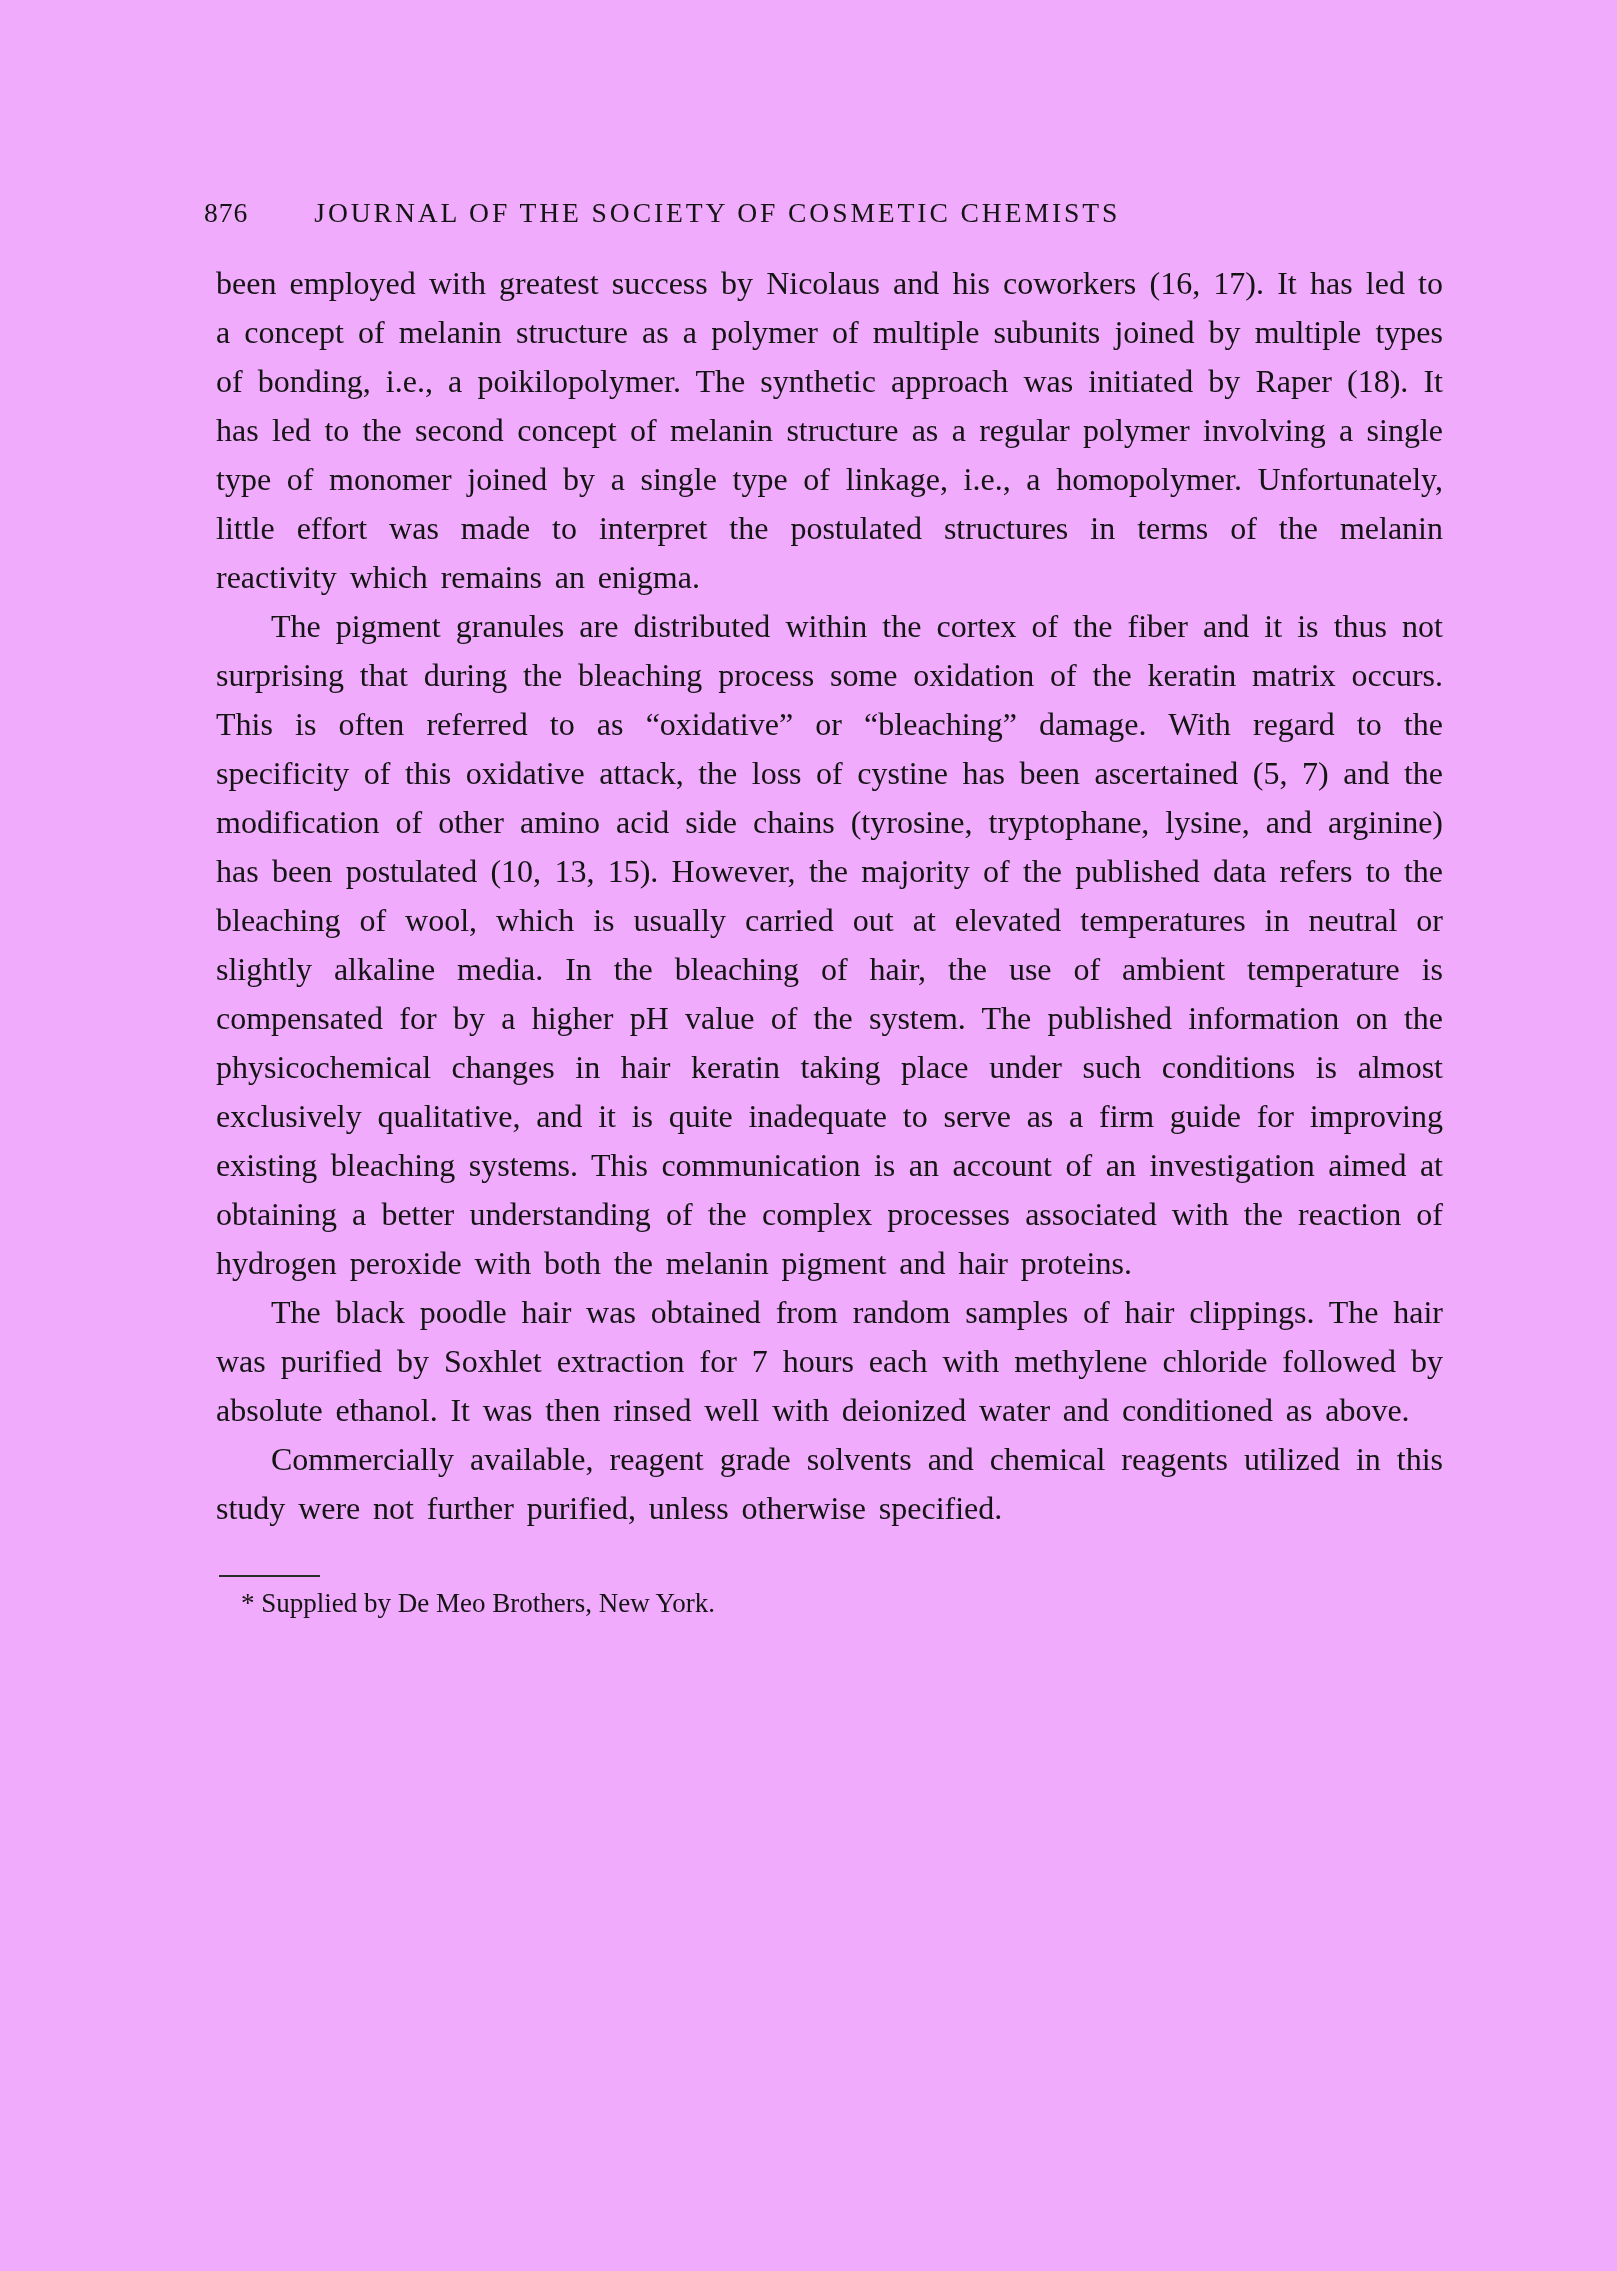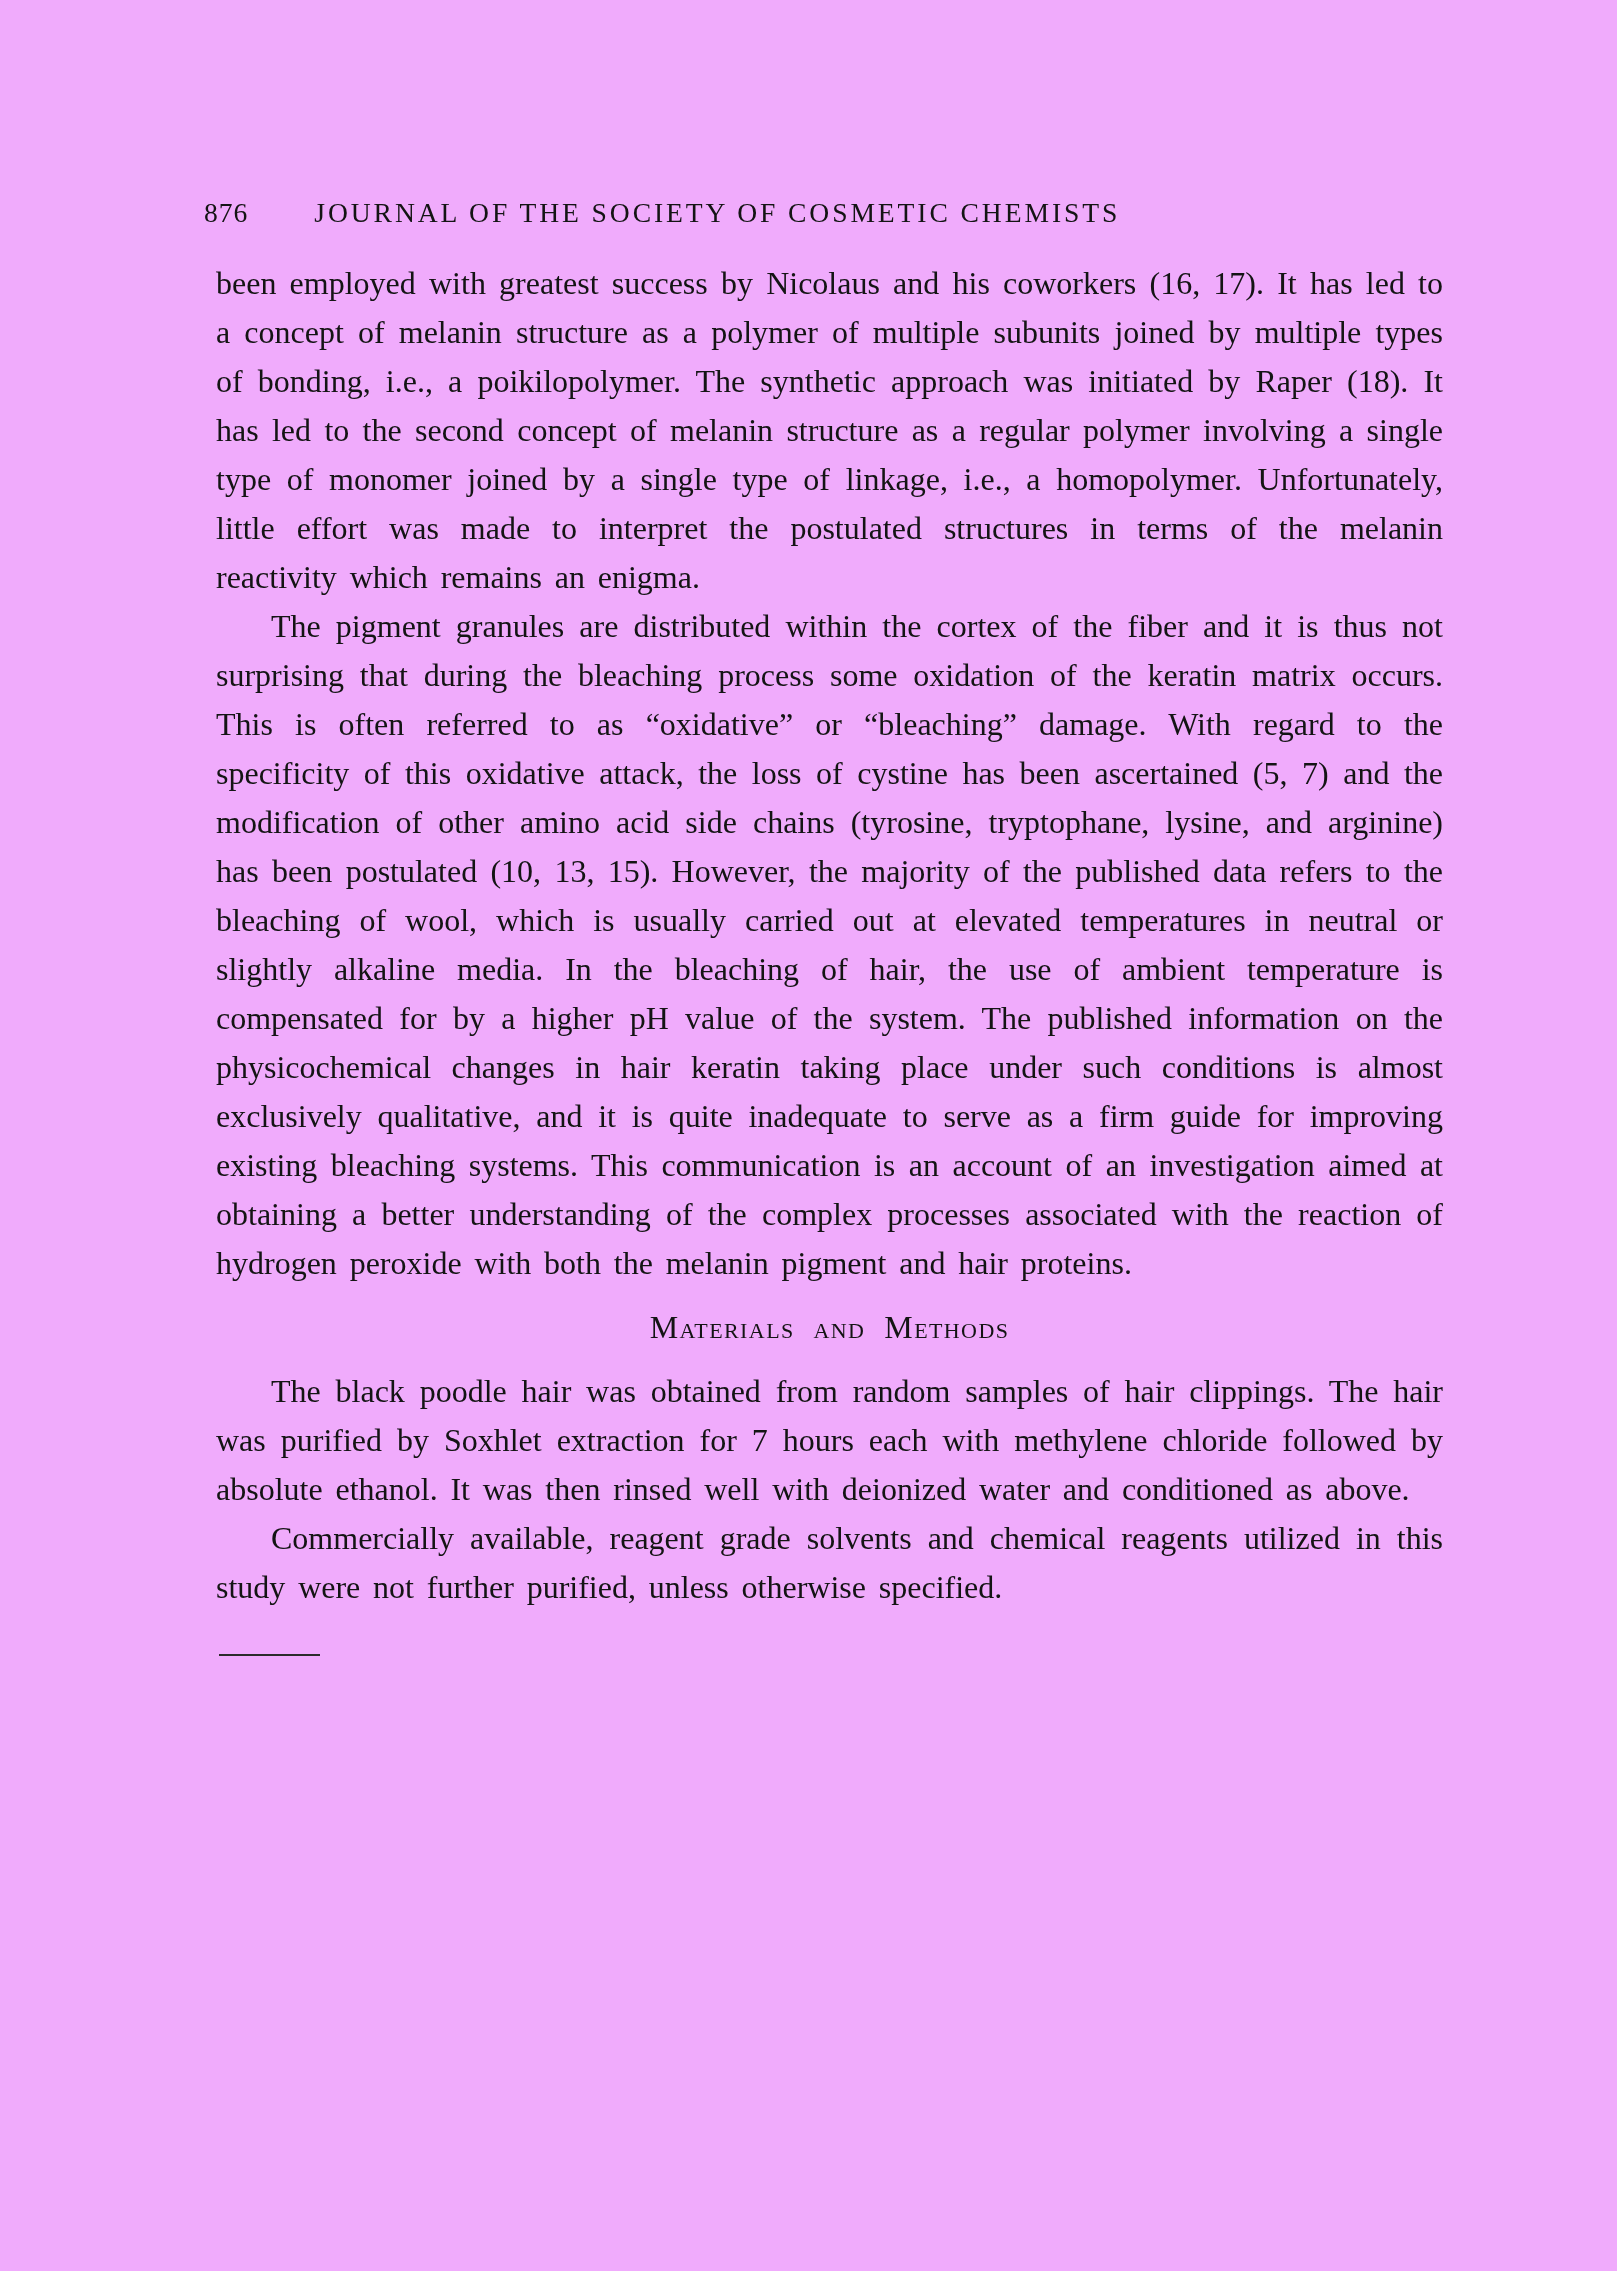--- a/index.html
+++ b/index.html
@@ -89,27 +89,27 @@
     <span class="pagenum">876</span>
     <span class="jtitle">JOURNAL OF THE SOCIETY OF COSMETIC CHEMISTS</span>
   </header>
 
   <main class="textblock">
 
     <p class="para noindent">been employed with greatest success by Nicolaus and his coworkers (16, 17).  It has led to a concept of melanin structure as a polymer of multiple subunits joined by multiple types of bonding, i.e., a poikilopolymer.  The synthetic approach was initiated by Raper (18).  It has led to the second concept of melanin structure as a regular polymer involving a single type of monomer joined by a single type of linkage, i.e., a homopolymer.  Unfortunately, little effort was made to interpret the postulated structures in terms of the melanin reactivity which remains an enigma.</p>
 
     <p class="para">The pigment granules are distributed within the cortex of the fiber and it is thus not surprising that during the bleaching process some oxidation of the keratin matrix occurs.  This is often referred to as “oxidative” or “bleaching” damage.  With regard to the specificity of this oxidative attack, the loss of cystine has been ascertained (5, 7) and the modification of other amino acid side chains (tyrosine, tryptophane, lysine, and arginine) has been postulated (10, 13, 15).  However, the majority of the published data refers to the bleaching of wool, which is usually carried out at elevated temperatures in neutral or slightly alkaline media.  In the bleaching of hair, the use of ambient temperature is compensated for by a higher pH value of the system.  The published information on the physicochemical changes in hair keratin taking place under such conditions is almost exclusively qualitative, and it is quite inadequate to serve as a firm guide for improving existing bleaching systems.  This communication is an account of an investigation aimed at obtaining a better understanding of the complex processes associated with the reaction of hydrogen peroxide with both the melanin pigment and hair proteins.</p>
 
-    <h2 class="sechead">Materials and Methods</h2>
 
 
     <p class="para">The black poodle hair was obtained from random samples of hair clippings.  The hair was purified by Soxhlet extraction for 7 hours each with methylene chloride followed by absolute ethanol.  It was then rinsed well with deionized water and conditioned as above.</p>
 
     <p class="para">Commercially available, reagent grade solvents and chemical reagents utilized in this study were not further purified, unless otherwise specified.</p>
 
     <div class="footnote-block">
       <div class="footnote-rule"></div>
+      <p class="footnote">* Supplied by De Meo Brothers, New York.</p>
     </div>
 
   </main>
 
 </div>
 
 
 </body></html>

